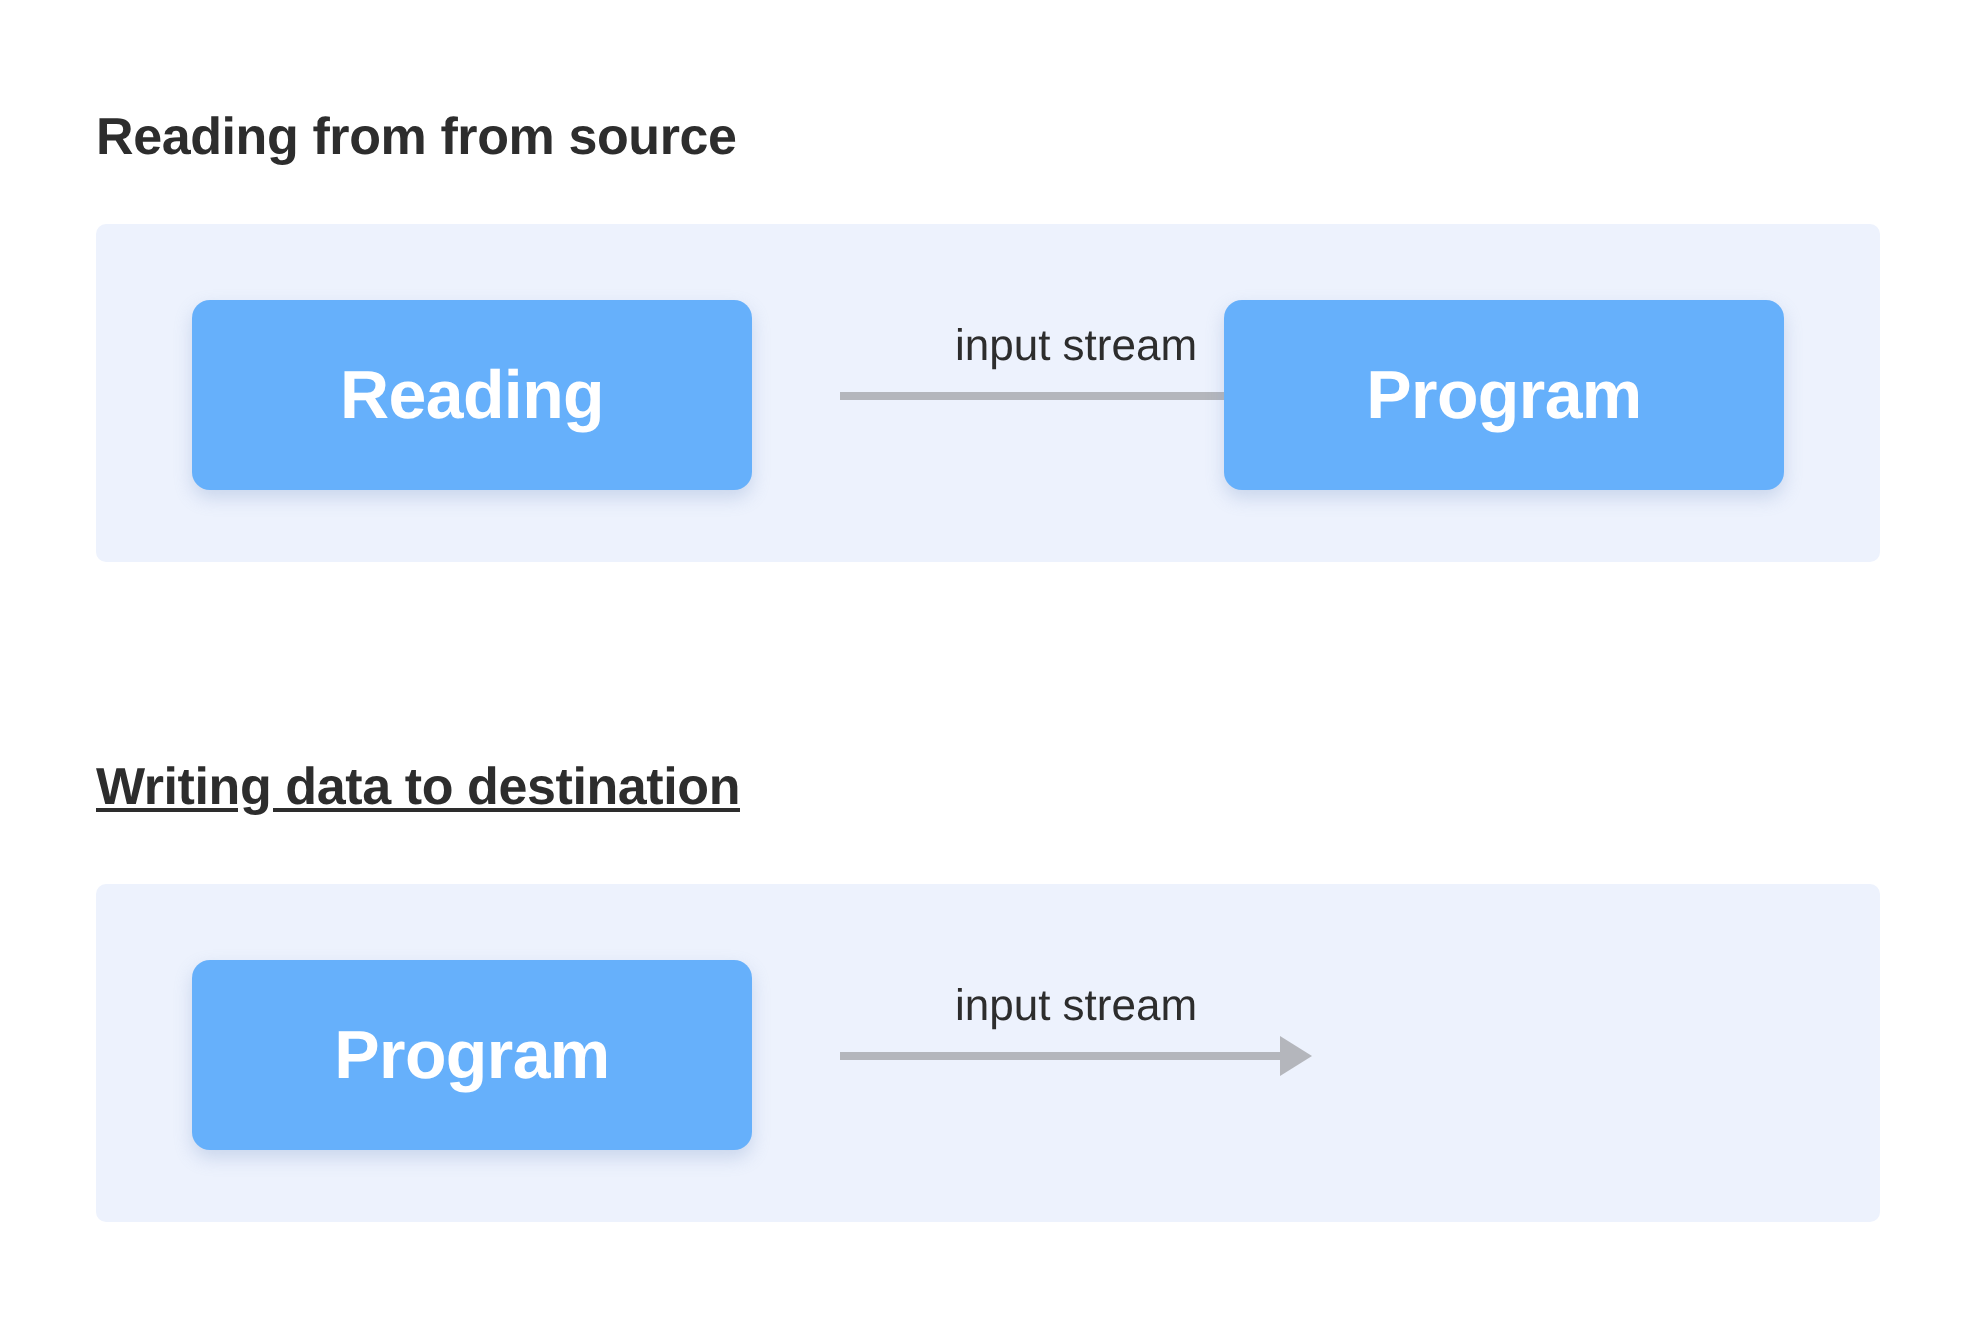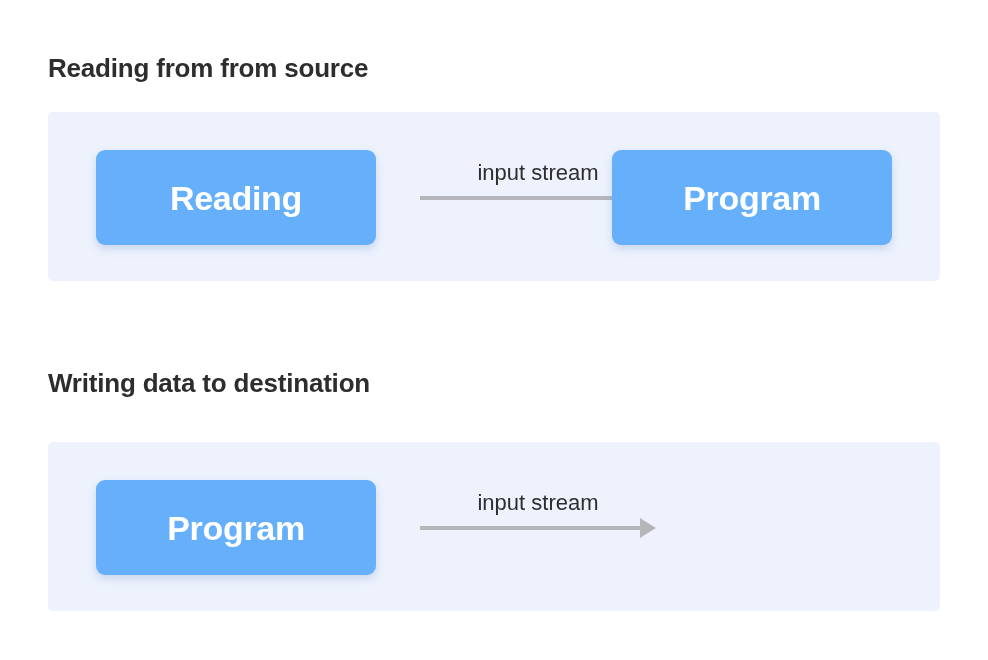--- a/index.html
+++ b/index.html
@@ -29,21 +29,21 @@
     position: absolute;
     left: 48px;
     font-size: 26px;
     font-weight: bold;
     color: #2d2d2d;
     letter-spacing: -0.2px;
     white-space: nowrap;
     line-height: 1;
   }
   #heading-1 { top: 55px; }
-  #heading-2 { top: 370px; }
+  #heading-2 { top: 380px; text-decoration: underline; }
 
   
   .panel {
     position: absolute;
     left: 48px;
     width: 892px;
     height: 169px;
     background: #edf2fd;
     border-radius: 5px;
   }

